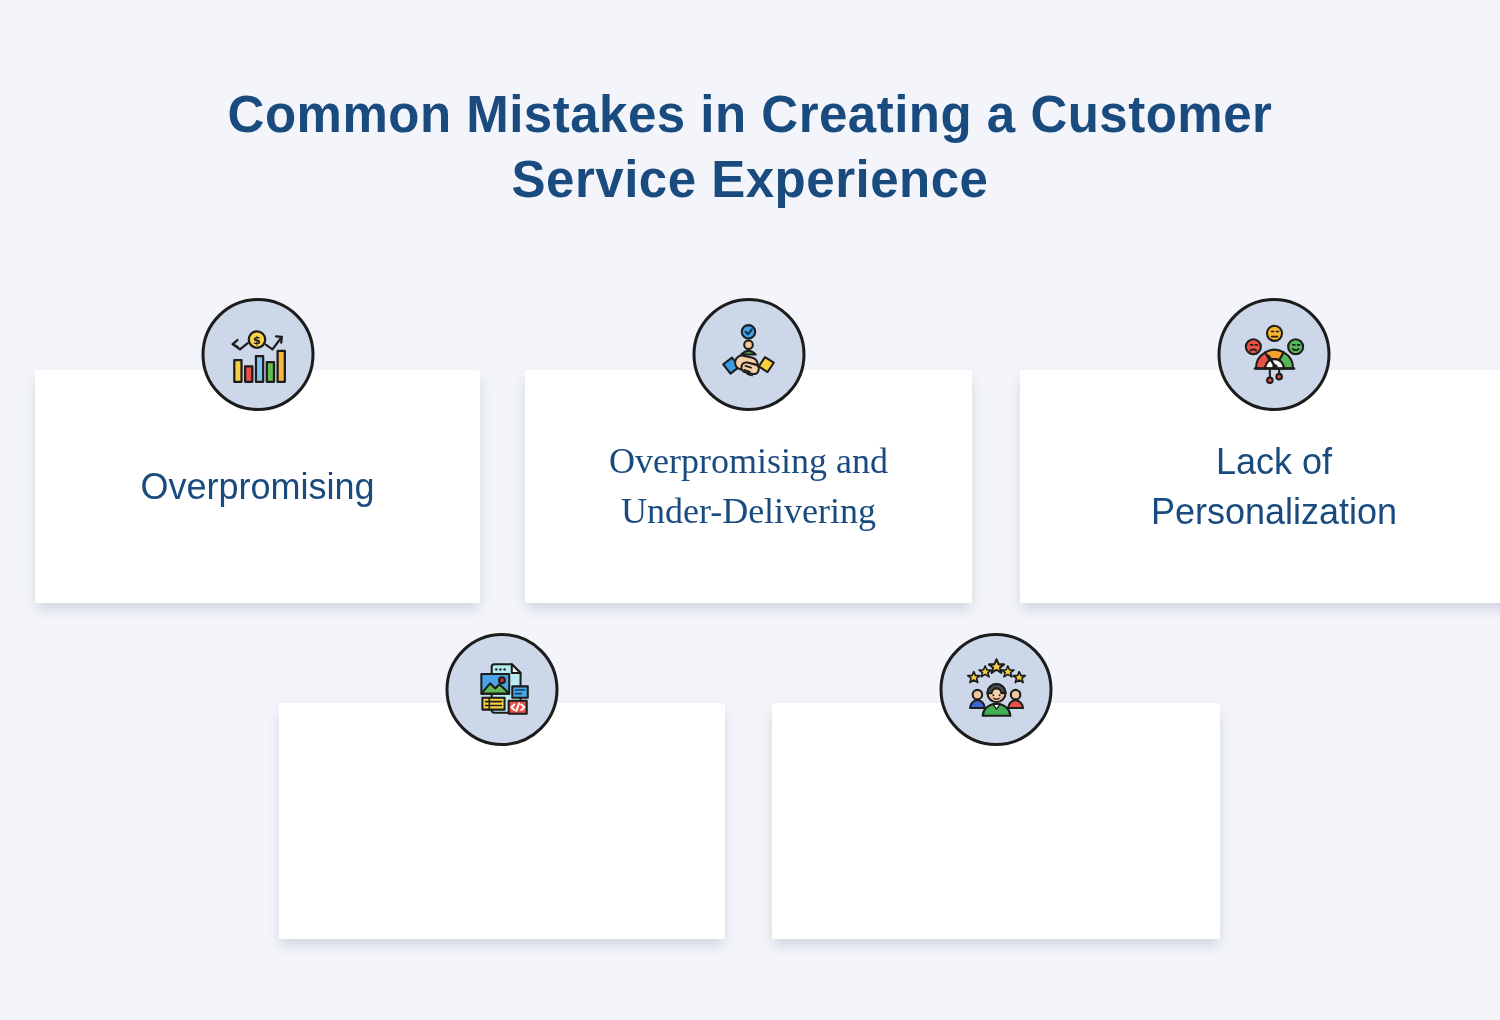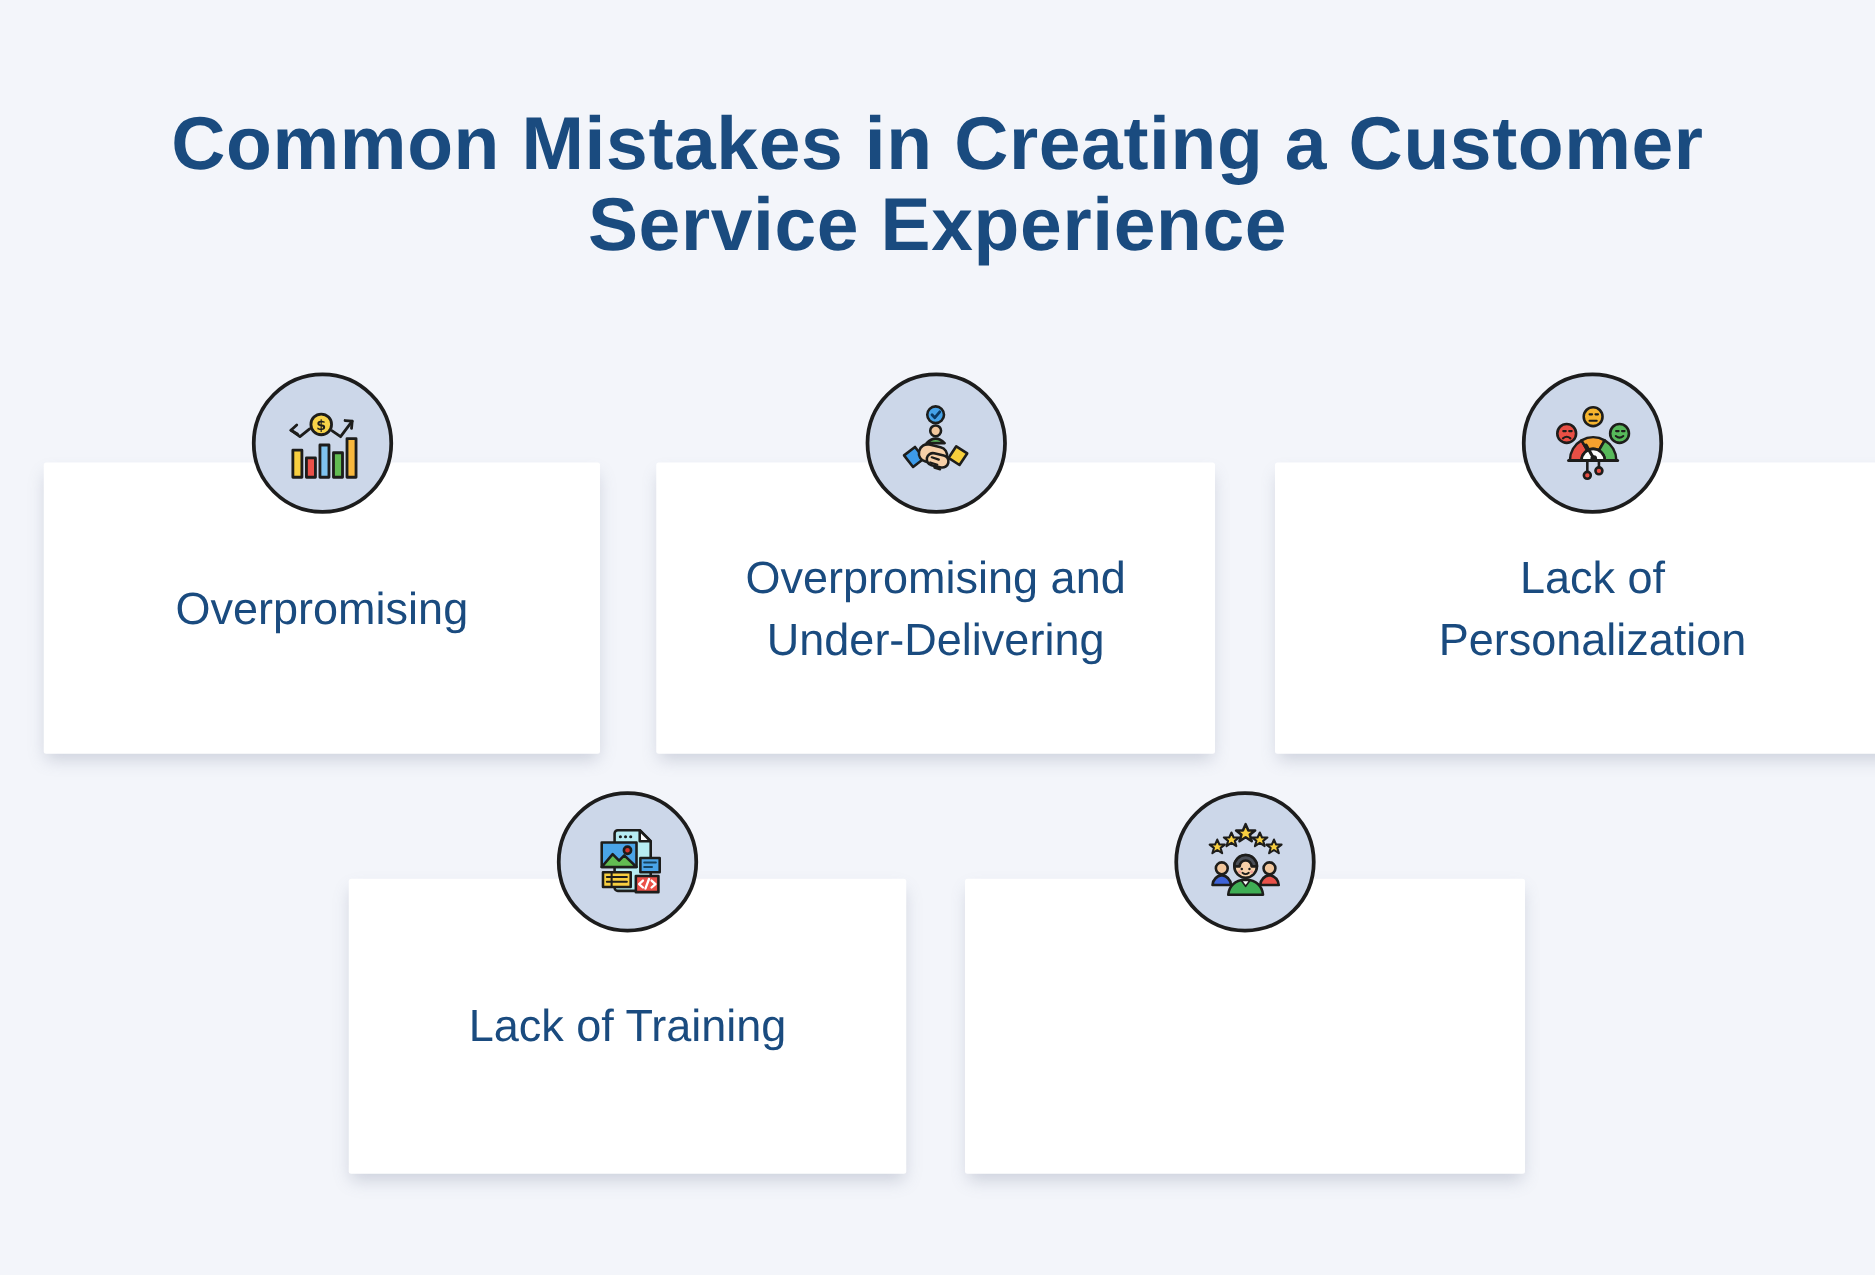--- a/index.html
+++ b/index.html
@@ -8,21 +8,21 @@
     position: relative;
     background: var(--page-bg, #f3f5fa);
     font-family: "Liberation Sans", sans-serif;
     overflow: hidden;
   }
   .title {
     position: absolute;
     top: 82px; left: 0; width: 100%;
     text-align: center;
     color: var(--navy, #1a4b7f);
-    font-size: 60px;
+    font-size: 51px;
     font-weight: bold;
     line-height: 65px;
     letter-spacing: 0.5px;
   }
   .card {
     position: absolute;
     background: var(--card-bg, #ffffff);
     border-radius: 2px;
     box-shadow: 0 7px 13px -2px rgba(100, 110, 140, 0.28);
     display: flex;
@@ -30,21 +30,21 @@
     justify-content: center;
   }
   .card .label {
     color: var(--navy, #1a4b7f);
     font-size: 36px;
     font-weight: 500;
     line-height: 1.38;
     text-align: center;
   }
   .card-1 { left: 35px;  top: 370px; width: 445px; height: 233px; }
-  .card-2 { left: 525px; top: 370px; width: 447px; height: 233px; }
+  .card-2 { left: 525px; top: 370px; width: 447px; height: 233px; font-family: Liberation Serif, serif; }
   .card-3 { left: 1020px; top: 370px; width: 508px; height: 233px; }
   .card-4 { left: 279px; top: 703px; width: 446px; height: 236px; }
   .card-5 { left: 772px; top: 703px; width: 448px; height: 236px; }
   .card-2 .label, .card-3 .label { max-width: 330px; }
   .card-1 .label, .card-4 .label, .card-5 .label { max-width: 420px; }
   .badge {
     position: absolute;
     left: 50%;
     transform: translateX(-50%);
     width: 113px; height: 113px;
@@ -164,21 +164,20 @@
         <path d="M44.5 32 h9 M44.5 35.5 h6"></path>
       </g>
       <g stroke="#1d1d1b" stroke-width="1.6" stroke-linecap="round" fill="none">
         <path d="M15.5 43.2 h15.5 M15.5 47 h15.5 M19.2 39.5 V51"></path>
       </g>
       <g stroke="#ffffff" stroke-width="1.8" stroke-linecap="round" stroke-linejoin="round" fill="none">
         <path d="M43.5 46 l-3 2.7 l3 2.7 M50.2 46 l3 2.7 l-3 2.7 M48.2 44.8 l-2.8 7.4"></path>
       </g>
     </svg>
   </div>
-  <div class="label">Lack of Training</div>
 </div>
 
 <div class="card card-5 row-2">
   <div class="badge">
     <svg width="66" height="66" viewBox="0 0 64 64">
       <defs>
         <path id="st" d="M0 -5.8 L1.7 -1.9 L5.9 -1.9 L2.6 0.7 L3.8 4.8 L0 2.3 L-3.8 4.8 L-2.6 0.7 L-5.9 -1.9 L-1.7 -1.9 Z"></path>
       </defs>
       <g fill="#f8cf40" stroke="#1d1d1b" stroke-width="1.6" stroke-linejoin="round">
         <use href="#st" transform="translate(10 20)"></use>

